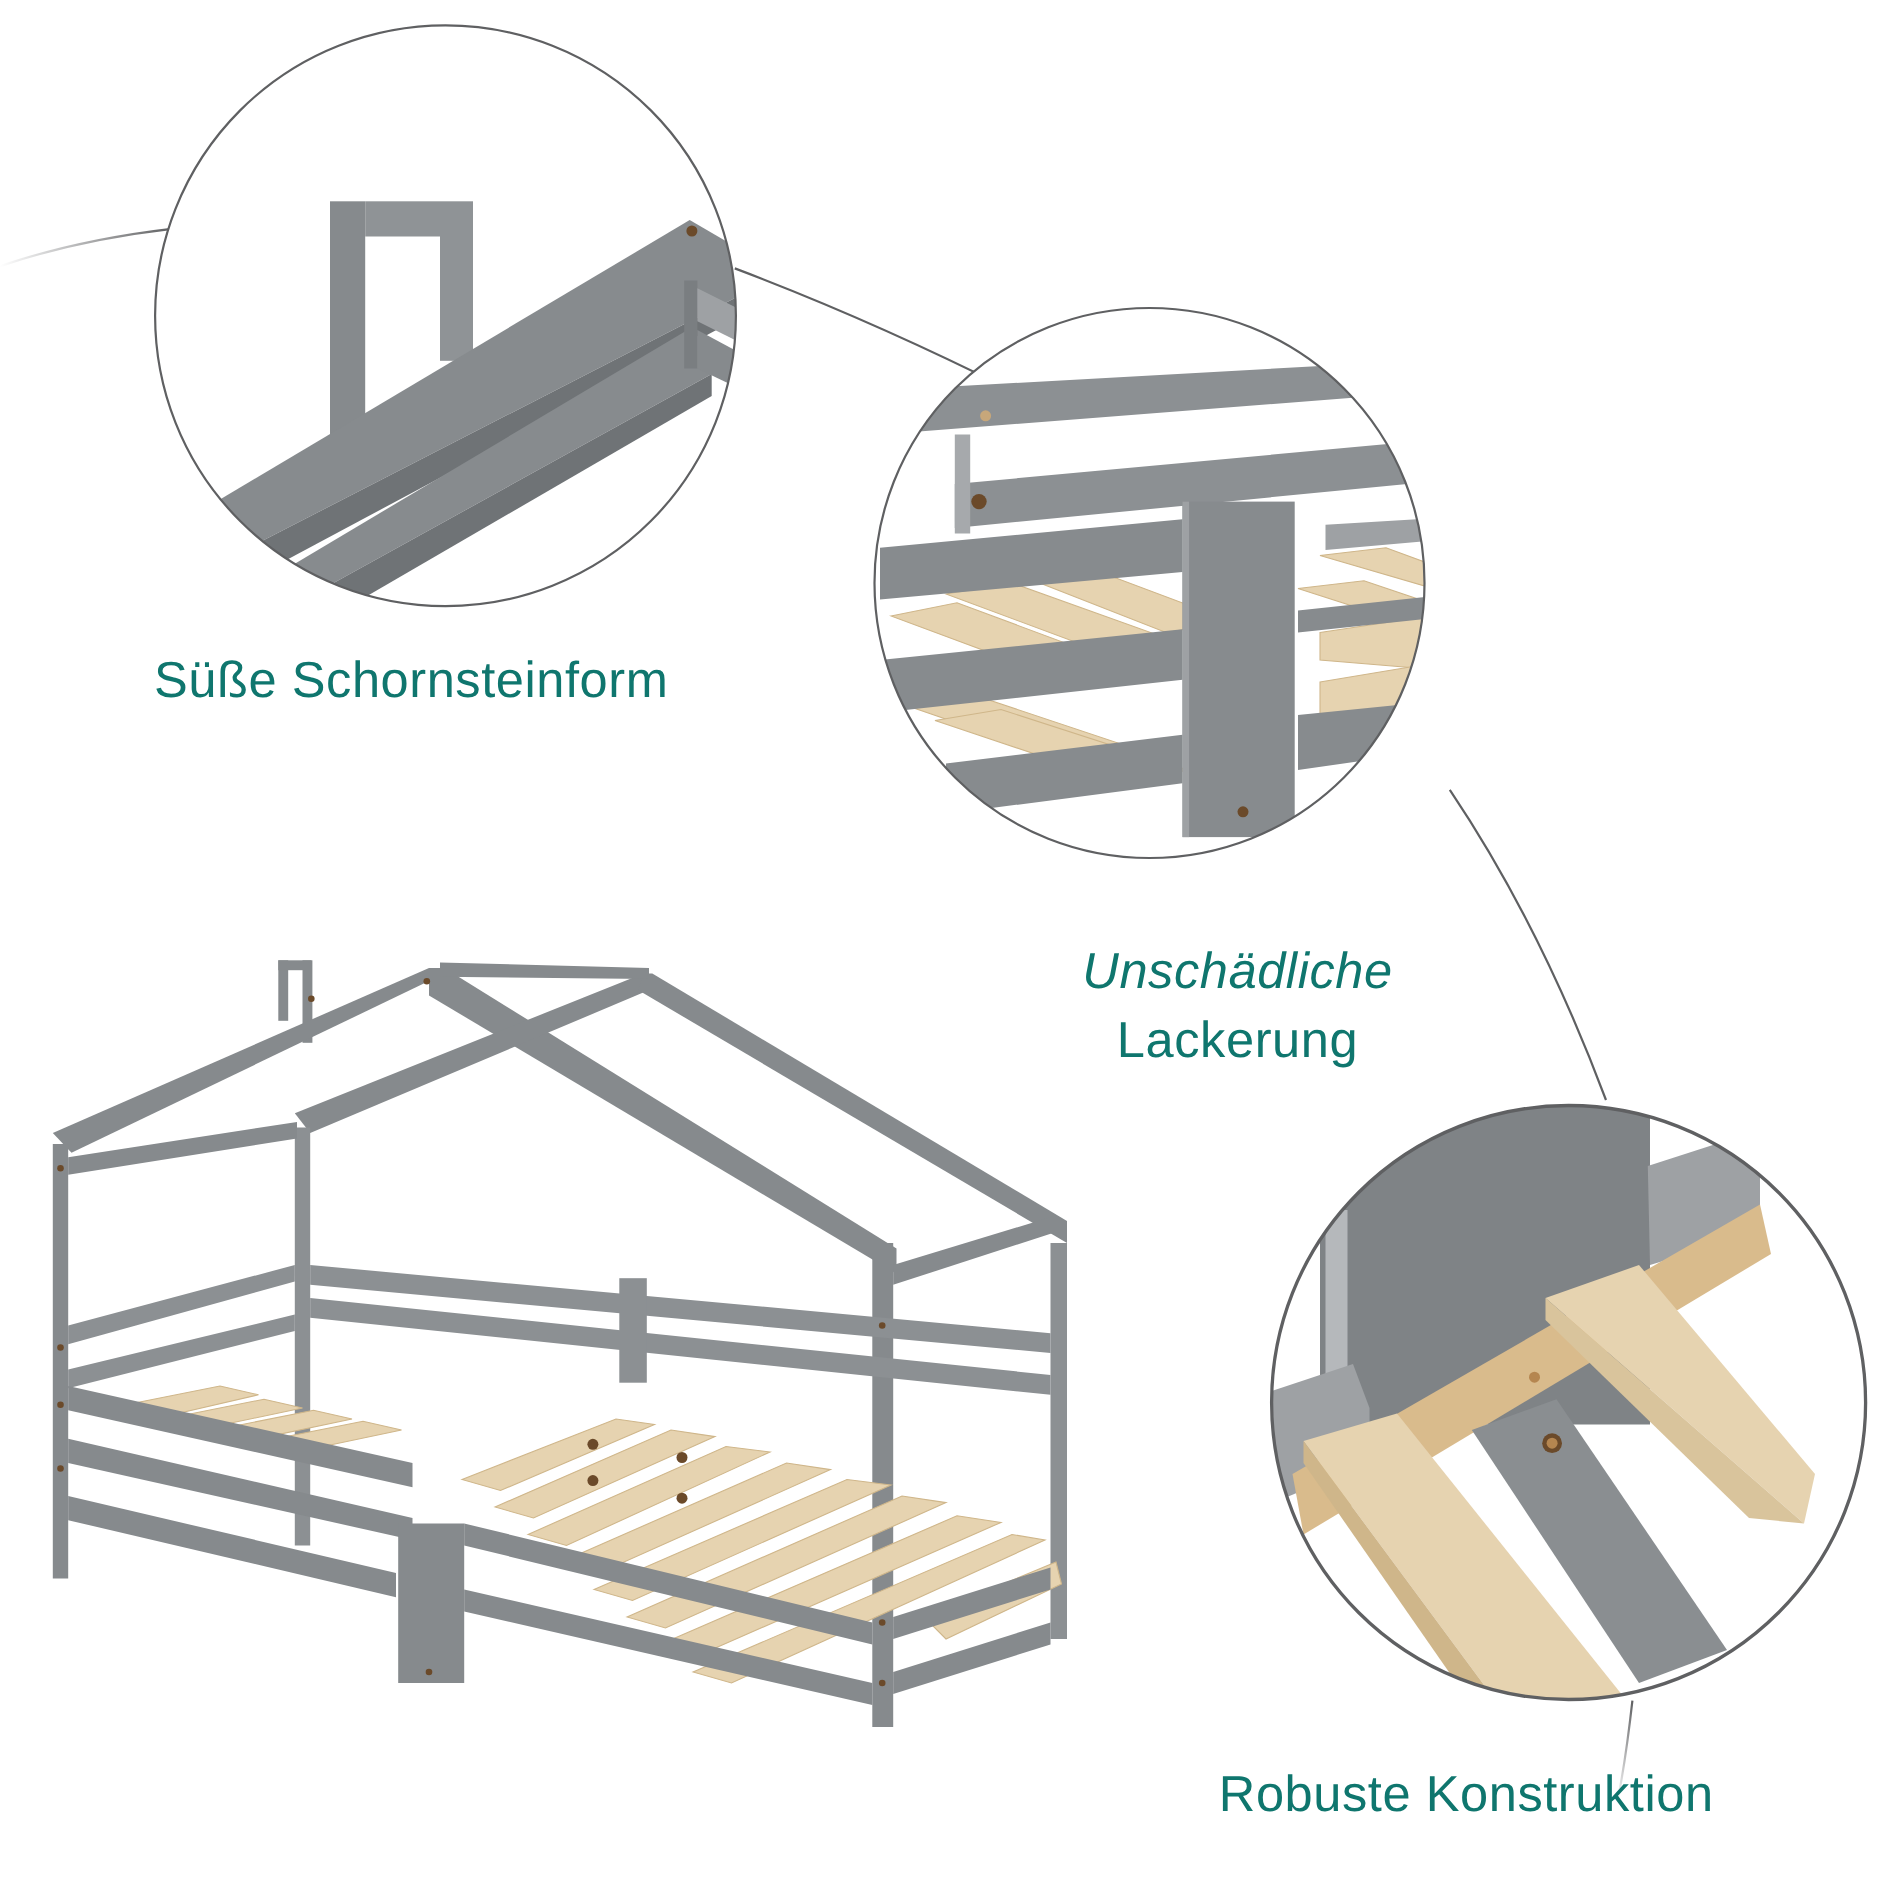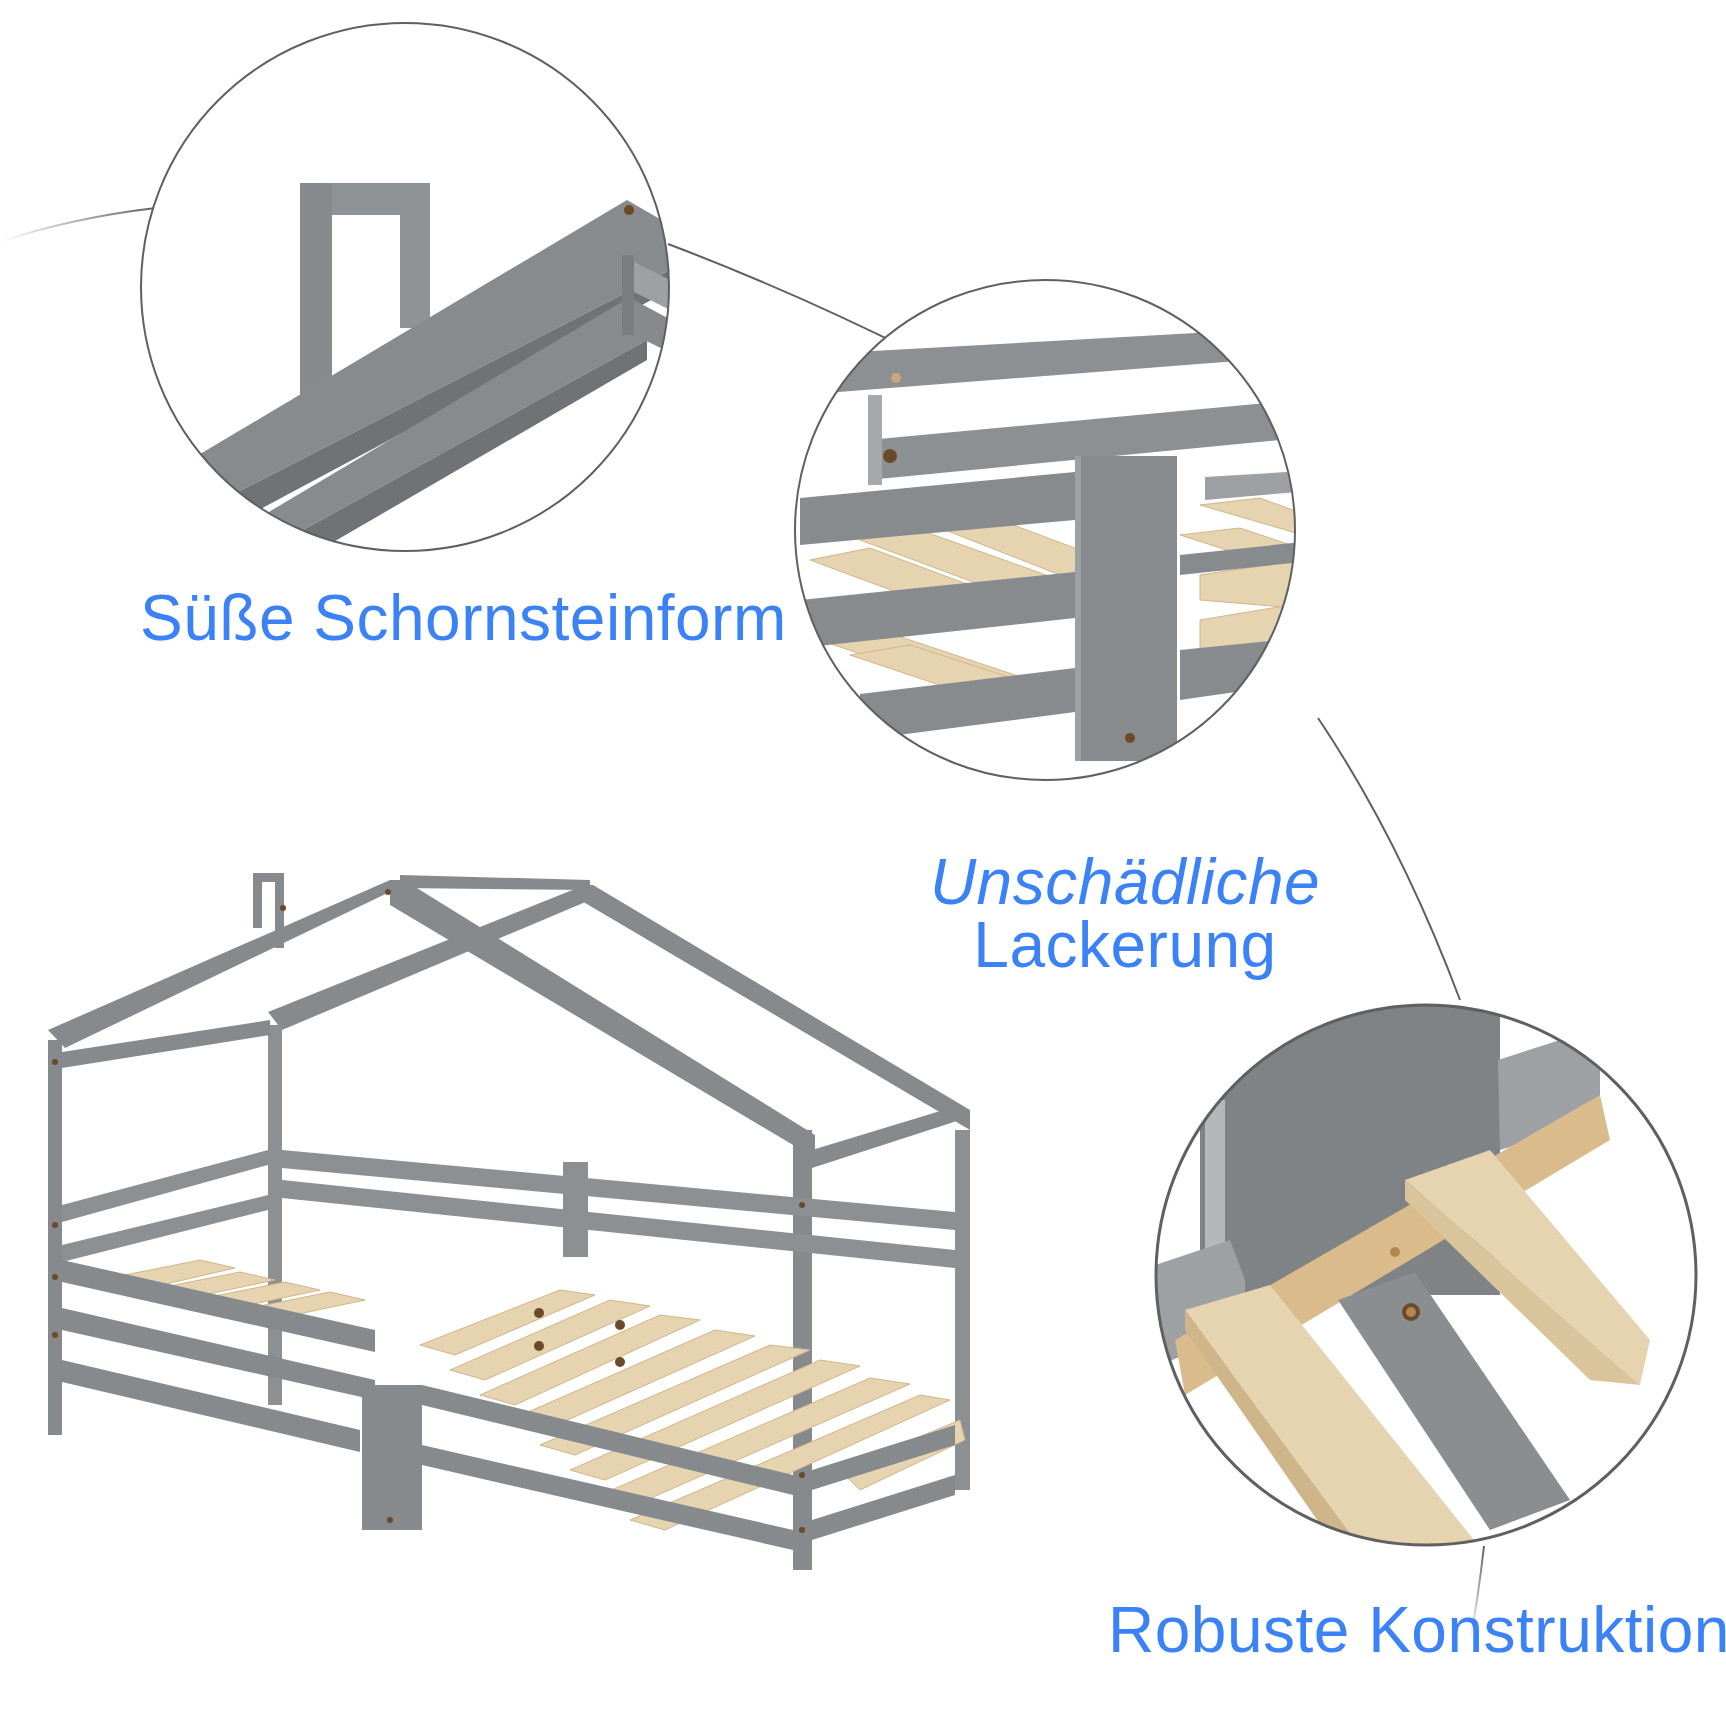--- a/index.html
+++ b/index.html
@@ -1,19 +1,19 @@
 <!DOCTYPE html>
 <html><head>
 <meta charset="utf-8">
 <style>
   html, body { margin: 0; padding: 0; background: #ffffff; }
   body { width: 1726px; height: 1726px; position: relative; overflow: hidden;
          font-family: "Liberation Sans", "DejaVu Sans", sans-serif; }
   #stage { position: absolute; left: 0; top: 0; width: 1726px; height: 1726px; }
-  .label { position: absolute; color: #3b82f6; font-size: 64px; line-height: 64px;
+  .label { position: absolute; color: #0f766e; font-size: 46px; line-height: 64px;
            letter-spacing: 0.5px; white-space: nowrap; }
   .label.center { text-align: center; }
 </style>
 </head>
 <body>
 
 <div id="stage">
 
   <svg width="1726" height="1726" viewBox="0 0 1726 1726" style="position:absolute;left:0;top:0">
     <defs>

